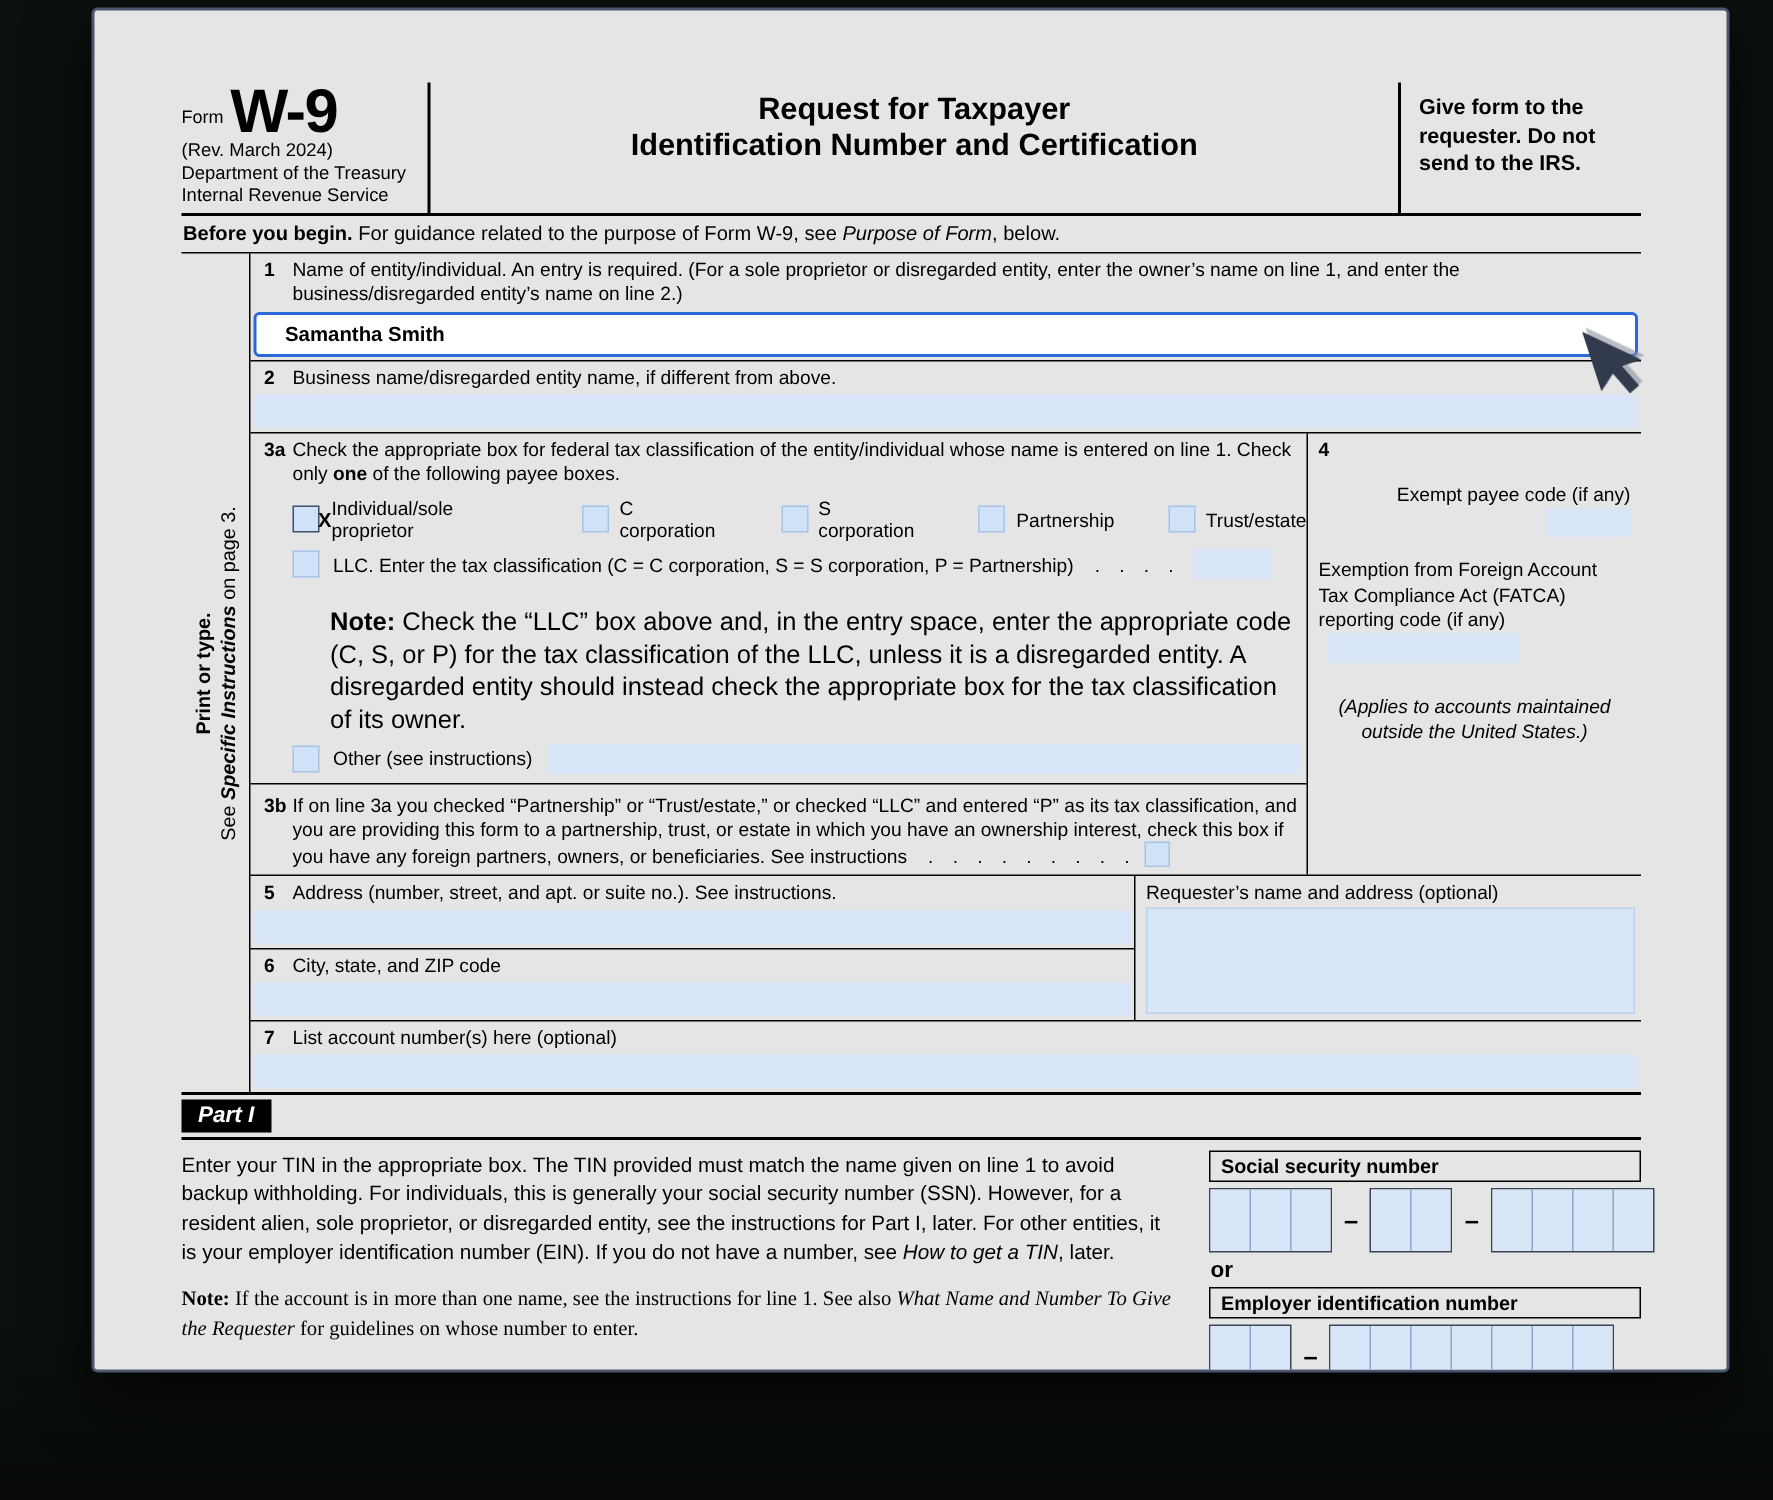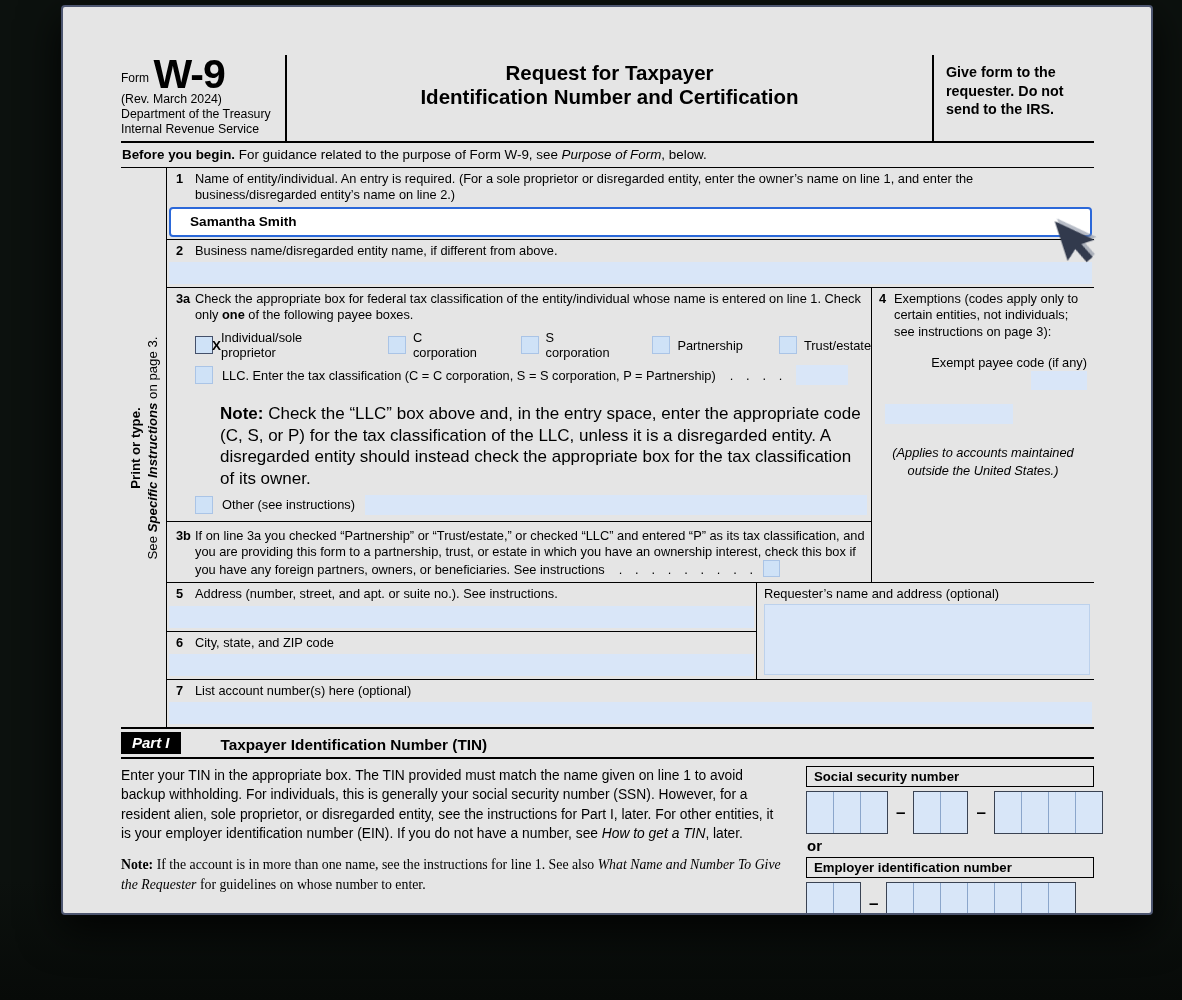--- a/index.html
+++ b/index.html
@@ -204,27 +204,26 @@
               <div class="b3b">
                 <div class="lab">
                   <span class="num">3b</span>
                   <span class="ltext"><span>If on line 3a you checked “Partnership” or “Trust/estate,” or checked “LLC” and entered “P” as its tax classification, and you are providing this form to a partnership, trust, or estate in which you have an ownership interest, check this box if you have any foreign partners, owners, or beneficiaries. See instructions</span><span class="dots">.  .  .  .  .  .  .  .  .</span><span class="cb-inline"></span></span>
                 </div>
               </div>
             </div>
             <div class="c4">
               <div class="c4-head">
                 <span class="num">4</span>
-                <span class="ltext">Exemptions (codes apply only to certain entities, not individuals; see instructions on page 3):</span>
               </div>
               <div class="exempt">
                 <span>Exempt payee code (if any)</span>
                 <span class="exempt-box"></span>
               </div>
-              <div class="fatca"><span class="fatca-box"></span></div>
+              <div class="fatca"><span>Exemption from Foreign Account Tax Compliance Act (FATCA) reporting code (if any)</span><span class="fatca-box"></span></div>
               <div class="applies">(Applies to accounts maintained outside the United States.)</div>
             </div>
           </div>
 
           <div class="frow row56">
             <div class="c56">
               <div class="r5">
                 <div class="lab">
                   <span class="num">5</span>
                   <span class="ltext">Address (number, street, and apt. or suite no.). See instructions.</span>
@@ -250,21 +249,20 @@
               <span class="num">7</span>
               <span class="ltext">List account number(s) here (optional)</span>
             </div>
             <div class="bluefield"></div>
           </div>
         </div>
       </div>
 
       <div class="part-bar">
         <span class="part-chip">Part I</span>
-        <span class="part-title">Taxpayer Identification Number (TIN)</span>
       </div>
 
       <div class="tin-body">
         <div class="tin-text">
           <div><span>Enter your TIN in the appropriate box. The TIN provided must match the name given on line 1 to avoid backup withholding. For individuals, this is generally your social security number (SSN). However, for a resident alien, sole proprietor, or disregarded entity, see the instructions for Part I, later. For other entities, it is your employer identification number (EIN). If you do not have a number, see </span><span class="i">How to get a TIN</span><span>, later.</span></div>
           <div class="tin-note"><span class="b">Note:</span><span> If the account is in more than one name, see the instructions for line 1. See also </span><span class="i">What Name and Number To Give the Requester</span><span> for guidelines on whose number to enter.</span></div>
         </div>
         <div class="tin-col">
           <div class="numlabel">Social security number</div>
           <div class="cells">

